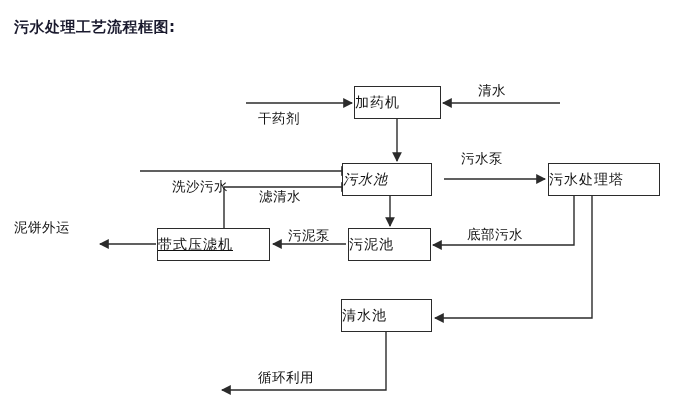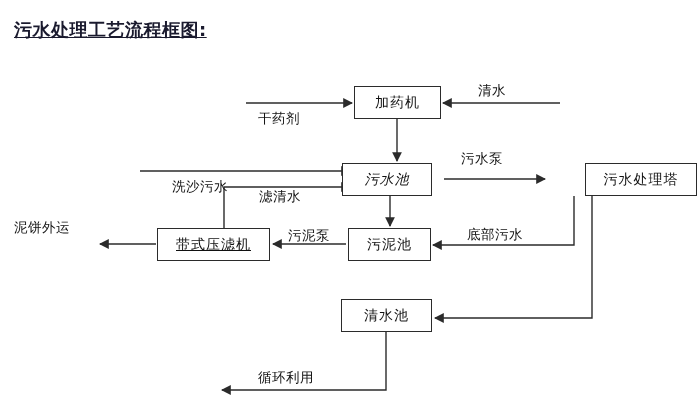--- a/index.html
+++ b/index.html
@@ -12,42 +12,41 @@
     width: 700px;
     height: 420px;
     background: #ffffff;
     font-family: "DejaVu Sans", "Liberation Sans", sans-serif;
     overflow: hidden;
   }
   #title {
     position: absolute;
     left: 14px;
     top: 18px;
-    font-size: 18px;
+    font-size: 15px;
     font-weight: bold;
     color: #1a1a2e;
     letter-spacing: 0.5px;
     white-space: nowrap;
-    text-decoration: underline;
   }
   svg#wires {
     position: absolute;
     left: 0;
     top: 0;
     width: 700px;
     height: 420px;
   }
   .node {
     position: absolute;
     box-sizing: border-box;
     border: 1.4px solid #2b2b2b;
     background: #ffffff;
     display: flex;
     align-items: center;
-    justify-content: center;
+    justify-content: flex-start;
     font-size: 14px;
     color: #111111;
     white-space: nowrap;
     letter-spacing: 1px;
   }
   .edge-label {
     position: absolute;
     font-size: 13.5px;
     color: #111111;
     white-space: nowrap;
@@ -96,21 +95,21 @@
   </svg>
 
   <div class="node" style="left:354px; top:86px; width:87px; height:33px;">
     <span>加药机</span>
   </div>
 
   <div class="node" style="left:342px; top:163px; width:90px; height:33px;font-style:italic;">
     <span>污水池</span>
   </div>
 
-  <div class="node" style="left:548px; top:163px; width:112px; height:33px;margin-left:37px;">
+  <div class="node" style="left:548px; top:163px; width:112px; height:33px;">
     <span>污水处理塔</span>
   </div>
 
   <div class="node" style="left:157px; top:228px; width:113px; height:33px;text-decoration:underline;">
     <span>带式压滤机</span>
   </div>
 
   <div class="node" style="left:341px; top:299px; width:91px; height:33px;">
     <span>清水池</span>
   </div>

